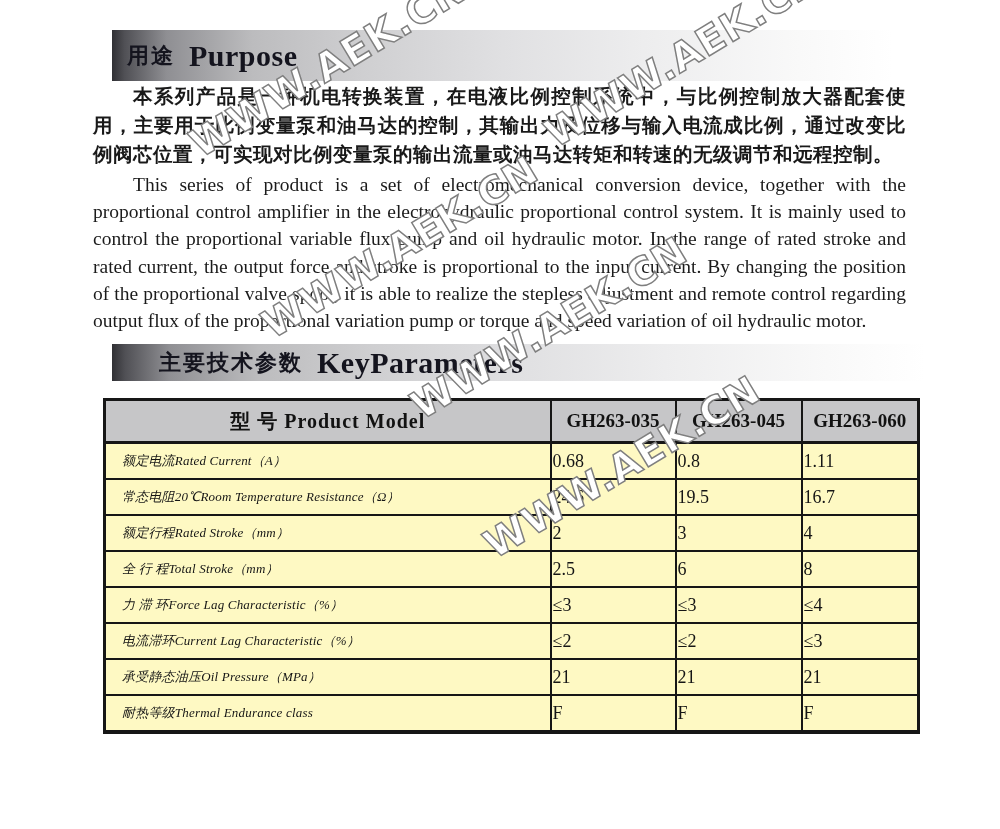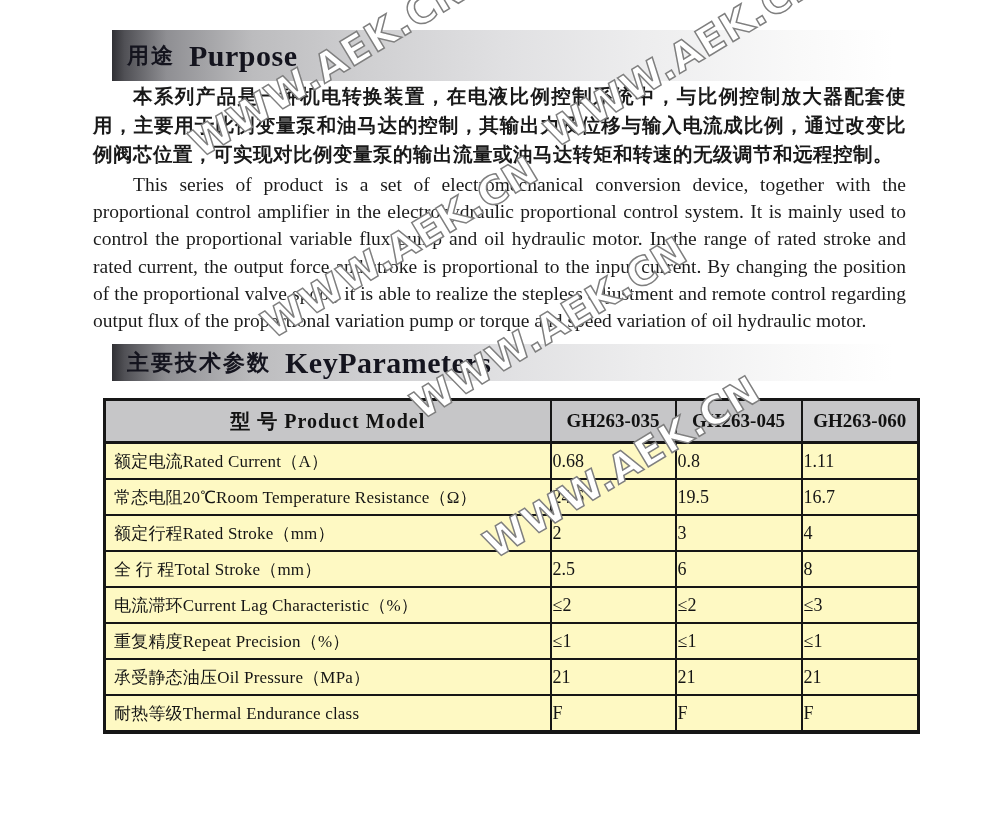--- a/index.html
+++ b/index.html
@@ -22,21 +22,21 @@
   }
   .bar .cn{
     font-family:"DejaVu Sans", sans-serif;font-weight:700;
     font-size:22px;color:#14141e;margin-left:15px;letter-spacing:2px;
   }
   .bar .en{
     font-family:"Liberation Serif", serif;font-weight:700;
     font-size:30px;color:#14141e;margin-left:14px;letter-spacing:0.5px;
   }
   #bar-purpose{top:30px;}
-  #bar-params{top:344px;height:37px;}
+  #bar-params{top:344px;height:37px;padding-left:32px;}
 
   
   .para{position:absolute;left:93px;width:813px;text-align:justify;margin:0;}
   #para-cn{
     top:82px;
     font-family:"DejaVu Sans", sans-serif;font-weight:600;
     font-size:19.5px;line-height:29px;letter-spacing:0.5px;
     text-indent:40px;color:#191919;
   }
   #para-en{
@@ -58,21 +58,21 @@
     border:2px solid #161616;border-bottom-width:3px;
     height:38px;vertical-align:middle;text-align:center;
     font-family:"Liberation Serif", serif;font-weight:700;color:#121212;
   }
   th.model-col{font-size:20px;letter-spacing:1px;}
   th.model-name{font-size:19px;}
   table.params td{
     border:2px solid #161616;height:32px;vertical-align:middle;
     font-family:"Liberation Serif", serif;color:#151515;
   }
-  td.lbl{text-align:left;padding-left:8px;font-size:17px;letter-spacing:0.2px;}
+  td.lbl{text-align:left;padding-left:16px;font-size:13px;letter-spacing:0.2px;font-style:italic;}
   td.val{text-align:left;font-size:18px;}
 
   
   svg.wm{position:absolute;inset:0;pointer-events:none;}
   svg.wm text{
     font-family:"DejaVu Sans", sans-serif;font-weight:700;font-size:39px;
     fill:var(--wm-fill,#ffffff);stroke:var(--wm-outline,#7f7f7f);stroke-width:1.5px;
     letter-spacing:1px;
   }
 </style>
@@ -127,30 +127,30 @@
         <td class="val">3</td>
         <td class="val">4</td>
       </tr>
       <tr>
         <td class="lbl">全 行 程Total Stroke（mm）</td>
         <td class="val">2.5</td>
         <td class="val">6</td>
         <td class="val">8</td>
       </tr>
       <tr>
+        <td class="lbl">力 滞 环Force Lag Characteristic（%）</td>
+        <td class="val">≤3</td>
+        <td class="val">≤3</td>
+        <td class="val">≤4</td>
+      </tr>
+      <tr>
         <td class="lbl">电流滞环Current Lag Characteristic（%）</td>
         <td class="val">≤2</td>
         <td class="val">≤2</td>
         <td class="val">≤3</td>
-      </tr>
-      <tr>
-        <td class="lbl">重复精度Repeat Precision（%）</td>
-        <td class="val">≤1</td>
-        <td class="val">≤1</td>
-        <td class="val">≤1</td>
       </tr>
       <tr>
         <td class="lbl">承受静态油压Oil Pressure（MPa）</td>
         <td class="val">21</td>
         <td class="val">21</td>
         <td class="val">21</td>
       </tr>
       <tr>
         <td class="lbl">耐热等级Thermal Endurance class</td>
         <td class="val">F</td>

